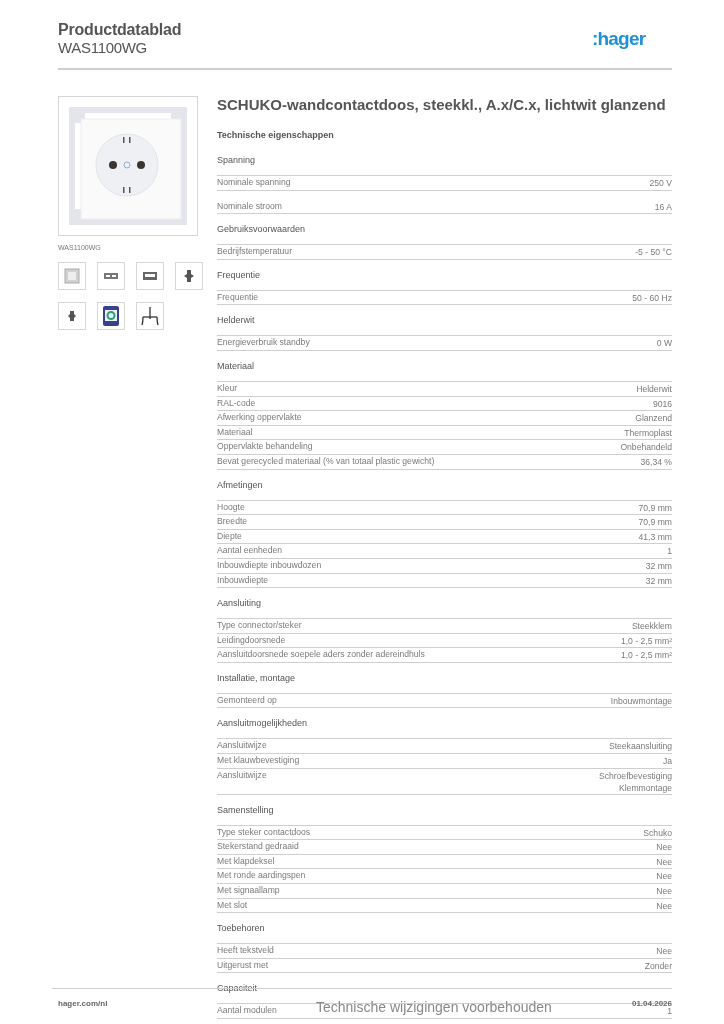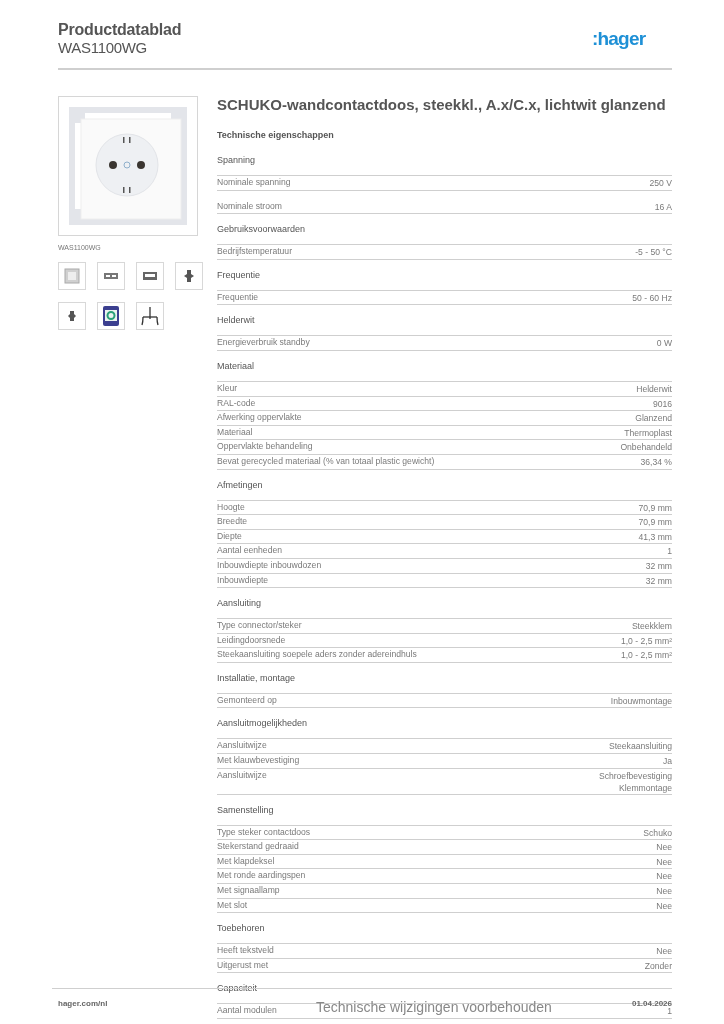--- a/index.html
+++ b/index.html
@@ -198,21 +198,21 @@
       <div class="group-title">Aansluiting</div>
       <div class="row">
         <span class="k">Type connector/steker</span>
         <span class="v">Steekklem</span>
       </div>
       <div class="row">
         <span class="k">Leidingdoorsnede</span>
         <span class="v">1,0 - 2,5 mm²</span>
       </div>
       <div class="row">
-        <span class="k">Steekaansluiting soepele aders zonder adereindhuls</span>
+        <span class="k">Aansluitdoorsnede soepele aders zonder adereindhuls</span>
         <span class="v">1,0 - 2,5 mm²</span>
       </div>
     </div>
     <div class="group">
       <div class="group-title">Installatie, montage</div>
       <div class="row">
         <span class="k">Gemonteerd op</span>
         <span class="v">Inbouwmontage</span>
       </div>
     </div>

